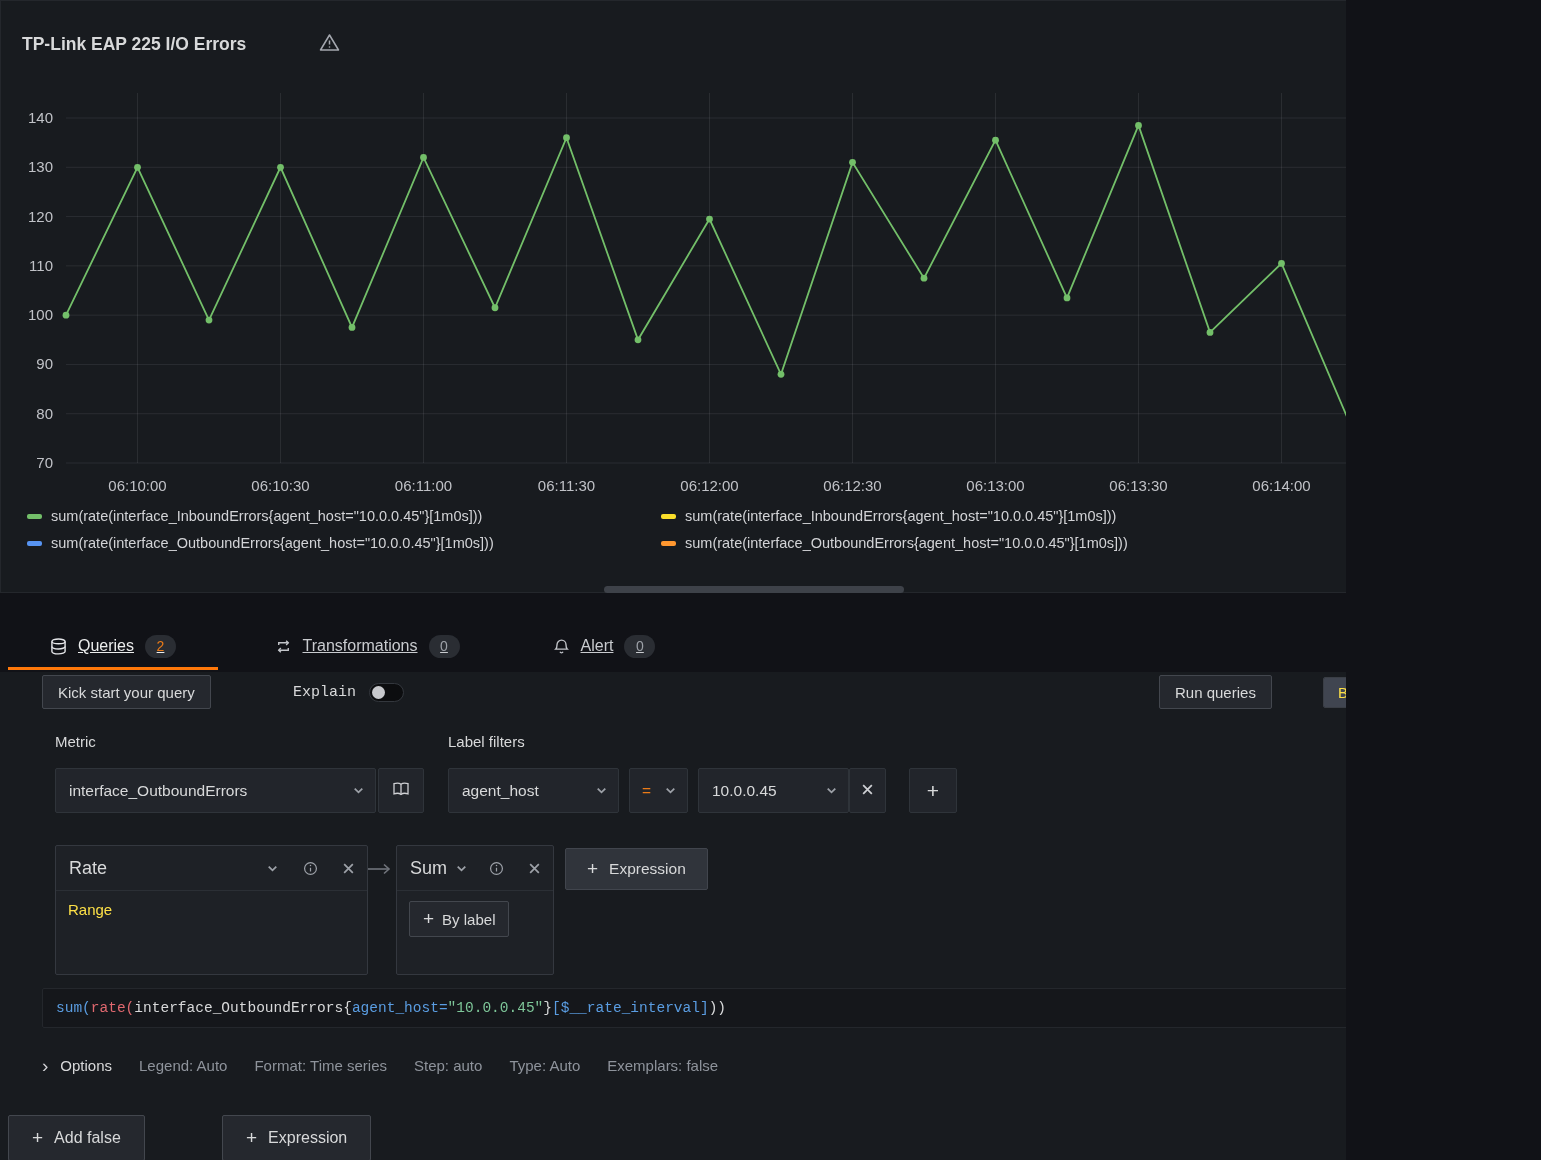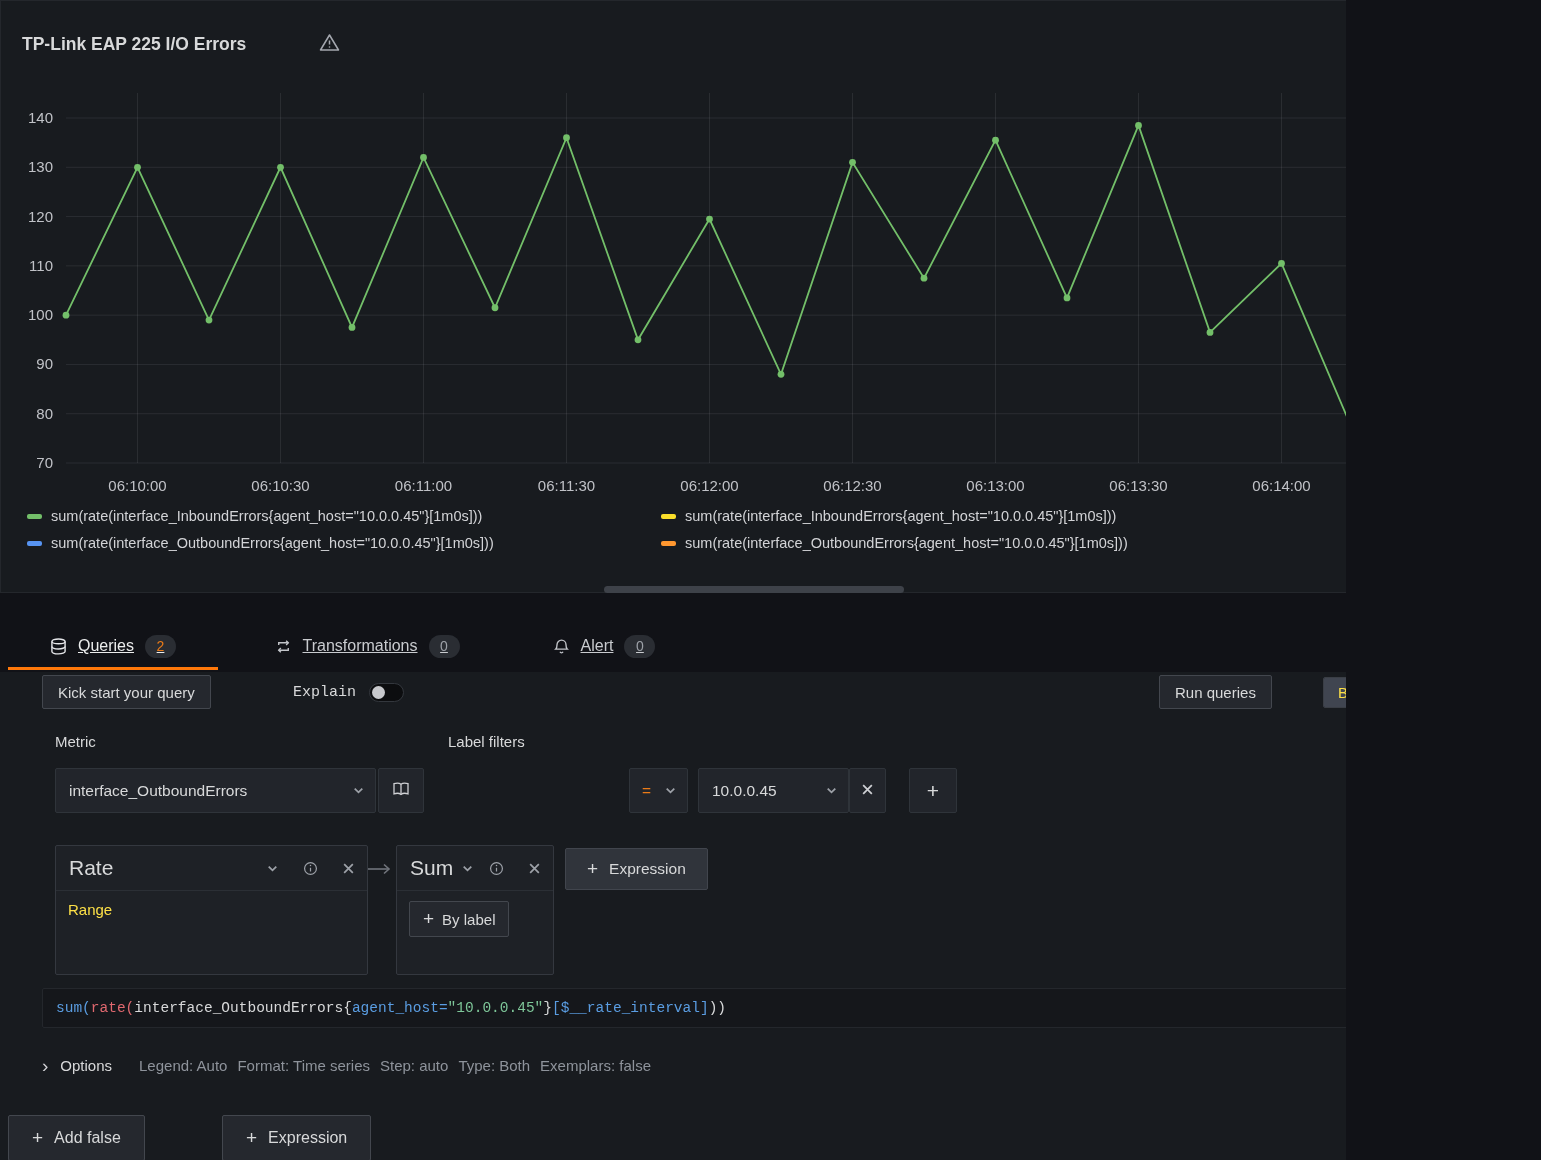--- a/index.html
+++ b/index.html
@@ -68,21 +68,21 @@
   .op-select{left:629px;top:96px;width:59px;padding-left:12px;}
   .op-select .select-value{color:#eb7b18;}
   .val-select{left:698px;top:96px;width:151px;}
   .x-filter{left:849px;top:96px;width:37px;}
   .plus-filter{left:909px;top:96px;width:48px;font-size:21px;font-weight:400;color:#d8d9da;}
 
   .opcard{position:absolute;top:173px;height:130px;background:#1e2126;border:1px solid #34383f;border-radius:2px;}
   .rate-card{left:55px;width:313px;}
   .sum-card{left:396px;width:158px;}
   .opheader{height:45px;display:flex;align-items:center;padding:0 12px 0 13px;border-bottom:1px solid #2b2f35;
-            font-size:21px;cursor:pointer;gap:8px;}
+            font-size:18px;cursor:pointer;gap:8px;}
   .opheader .ml{margin-left:auto;}
   .opheader .gap{margin-left:16px;}
   .opbody{display:flex;align-items:center;padding:10px 9px 0 12px;gap:10px;}
   .range-label{font-size:15px;color:#fde047;width:54px;}
   .range-select{position:static;width:227px;height:44px;flex:0 0 auto;}
   .bylabel{height:36px;padding:0 13px;gap:8px;font-size:15px;}
   .ops-btn{position:absolute;left:565px;top:176px;height:42px;padding:0 21px;font-size:15.5px;background:#30343b;
            border:1px solid #41454d;gap:11px;}
   .oparrow{position:absolute;left:367px;top:189px;display:flex;}
 
@@ -269,20 +269,28 @@
     </div>
     <button class="iconbtn book">
       <span>
         <svg width="18" height="16" viewBox="0 0 18 16" fill="none" stroke="currentColor" stroke-width="1.3">
           <path d="M9 3.2C7.3 1.9 4.8 1.8 2 2.6v10.2c2.8-.8 5.3-.7 7 .6 1.7-1.3 4.2-1.4 7-.6V2.6c-2.8-.8-5.3-.7-7 .6z"></path>
           <path d="M9 3.2v10.2"></path>
         </svg>
       </span>
     </button>
 
+    <div class="select key-select">
+      <span class="select-value">agent_host</span>
+      <span class="chev">
+        <svg width="13" height="13" viewBox="0 0 12 12" fill="none" stroke="currentColor" stroke-width="1.6">
+            <path d="M2.5 4.25 6 7.75l3.5-3.5"></path>
+          </svg>
+      </span>
+    </div>
     <div class="select op-select">
       <span class="select-value">=</span>
       <span class="chev">
         <svg width="13" height="13" viewBox="0 0 12 12" fill="none" stroke="currentColor" stroke-width="1.6">
             <path d="M2.5 4.25 6 7.75l3.5-3.5"></path>
           </svg>
       </span>
     </div>
     <div class="select val-select">
       <span class="select-value">10.0.0.45</span>
@@ -372,25 +380,25 @@
 
     <div class="codebar">
       <code id="code-line"><span style="color: rgb(90, 157, 226);">sum(</span><span style="color: rgb(224, 104, 111);">rate(</span><span style="color: rgb(216, 217, 218);">interface_OutboundErrors</span><span style="color: rgb(216, 217, 218);">{</span><span style="color: rgb(90, 157, 226);">agent_host=</span><span style="color: rgb(126, 198, 153);">"10.0.0.45"</span><span style="color: rgb(216, 217, 218);">}</span><span style="color: rgb(90, 157, 226);">[$__rate_interval]</span><span style="color: rgb(216, 217, 218);">))</span></code>
     </div>
 
     <div class="optionsrow">
       <span class="opt-head">
         <span class="caret">›</span>
         <span>Options</span>
       </span>
-      <span id="options-items" style="display:flex;gap:10px;">
+      <span id="options-items" style="display:flex;gap:27px;">
           <span>Legend: Auto</span>
           <span>Format: Time series</span>
           <span>Step: auto</span>
-          <span>Type: Both</span>
+          <span>Type: Auto</span>
           <span>Exemplars: false</span>
         </span>
     </div>
 
     <button class="btn addquery">
       <span class="plus">+</span>
       <span>Add false</span>
     </button>
     <button class="btn expression">
       <span class="plus">+</span>

